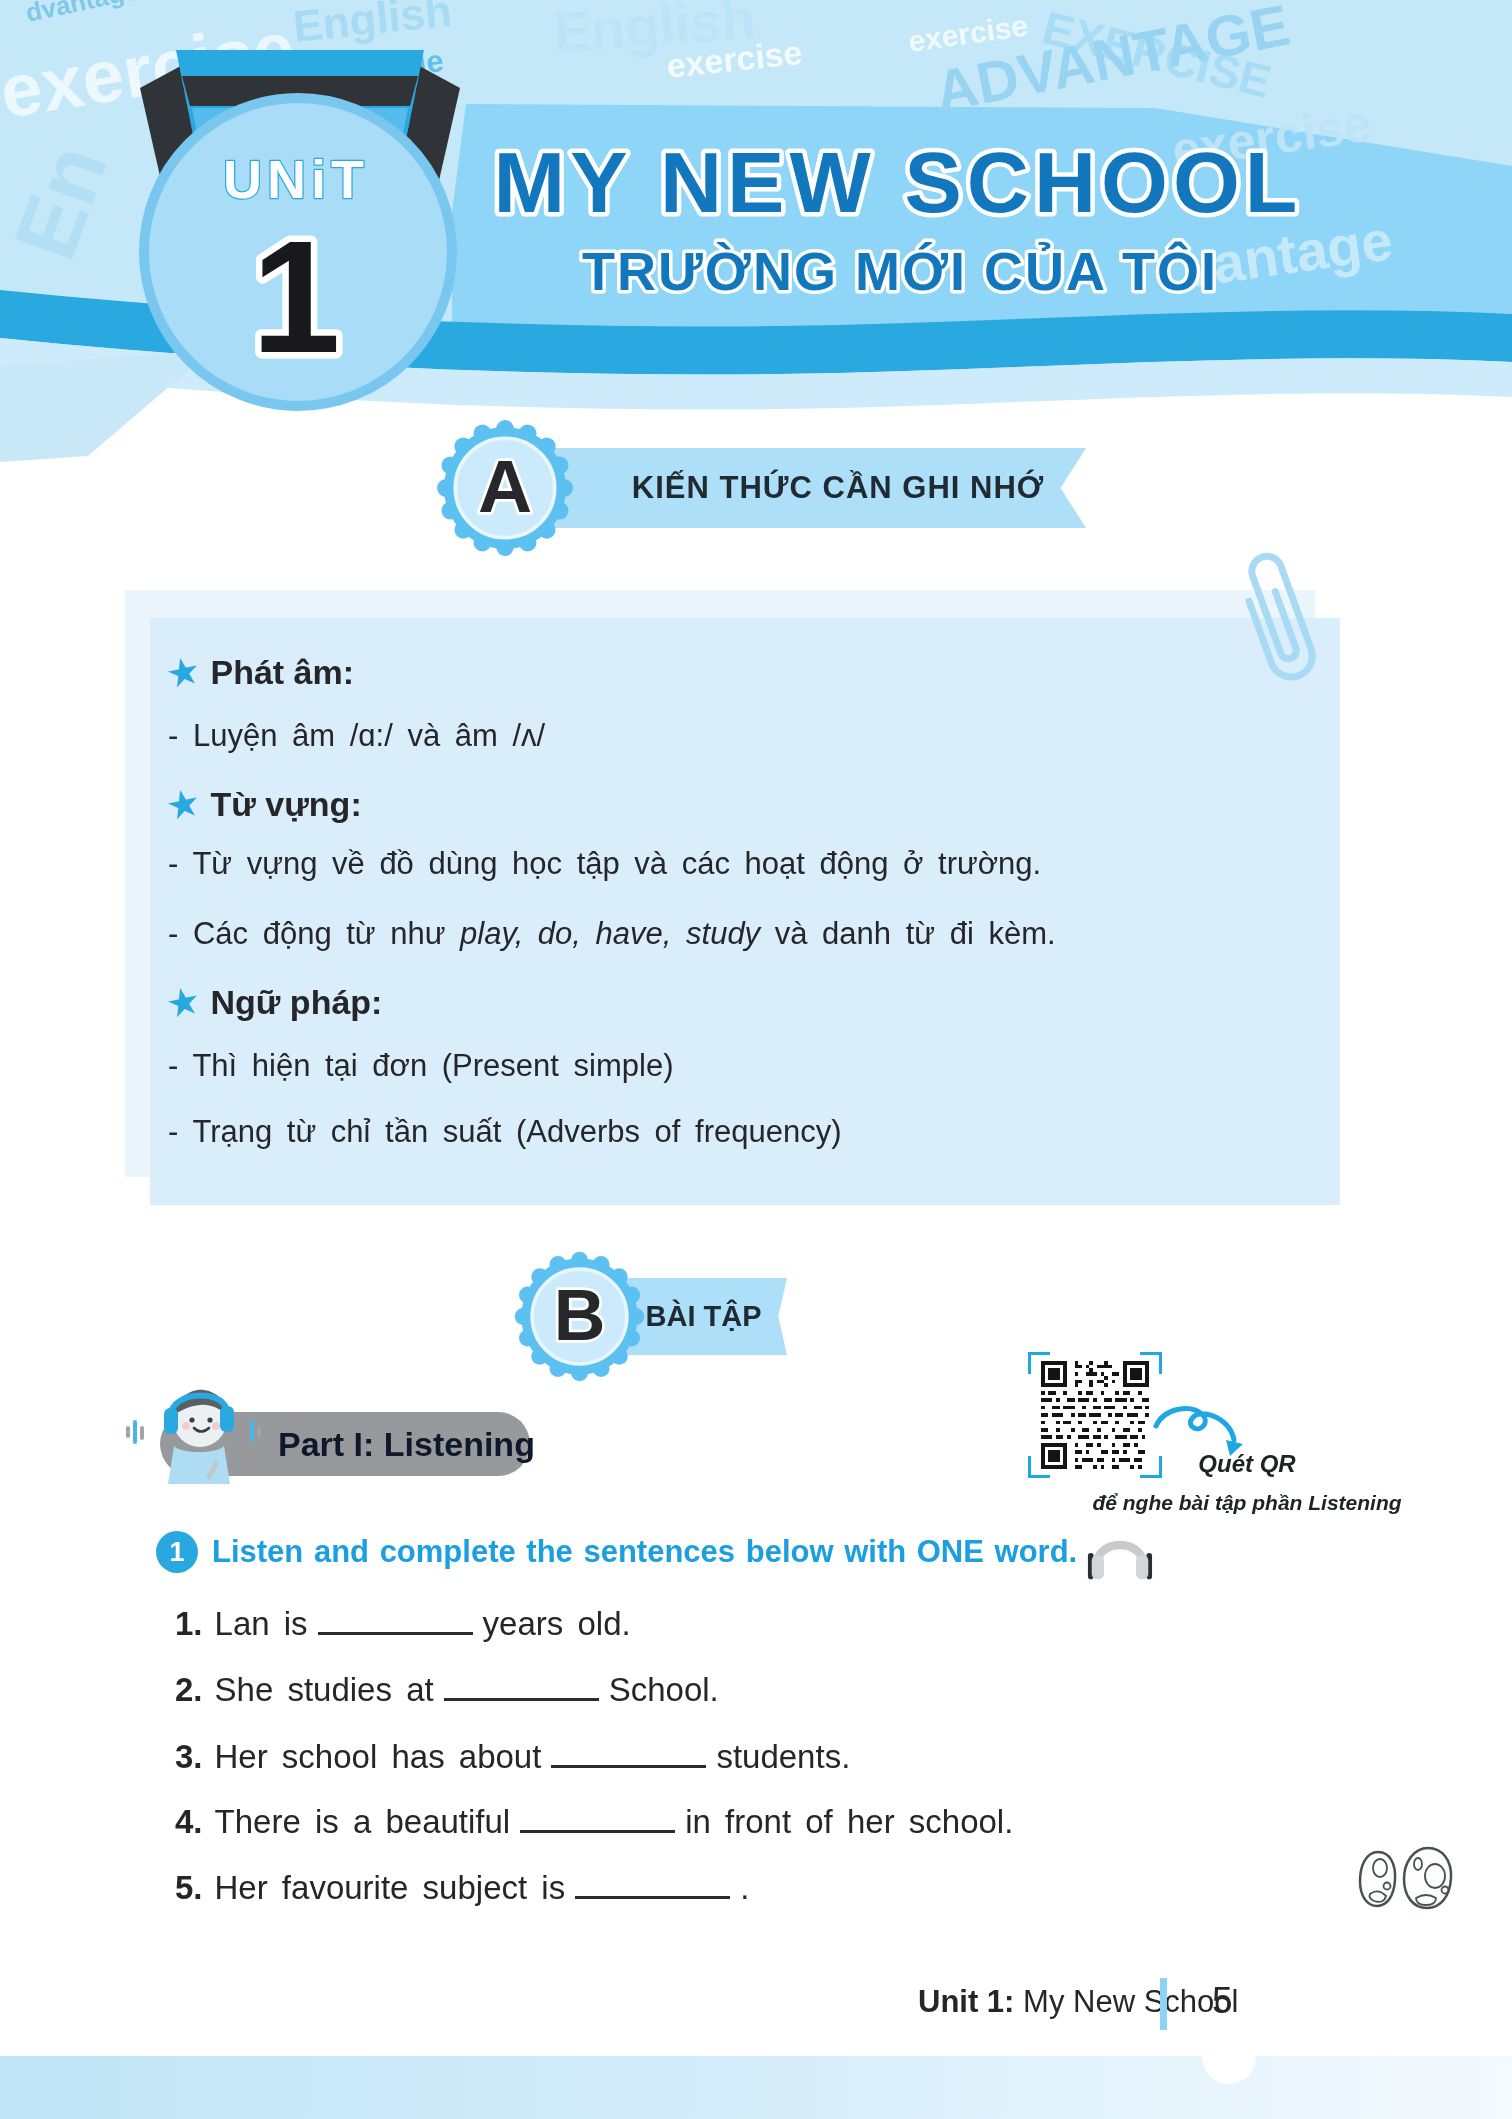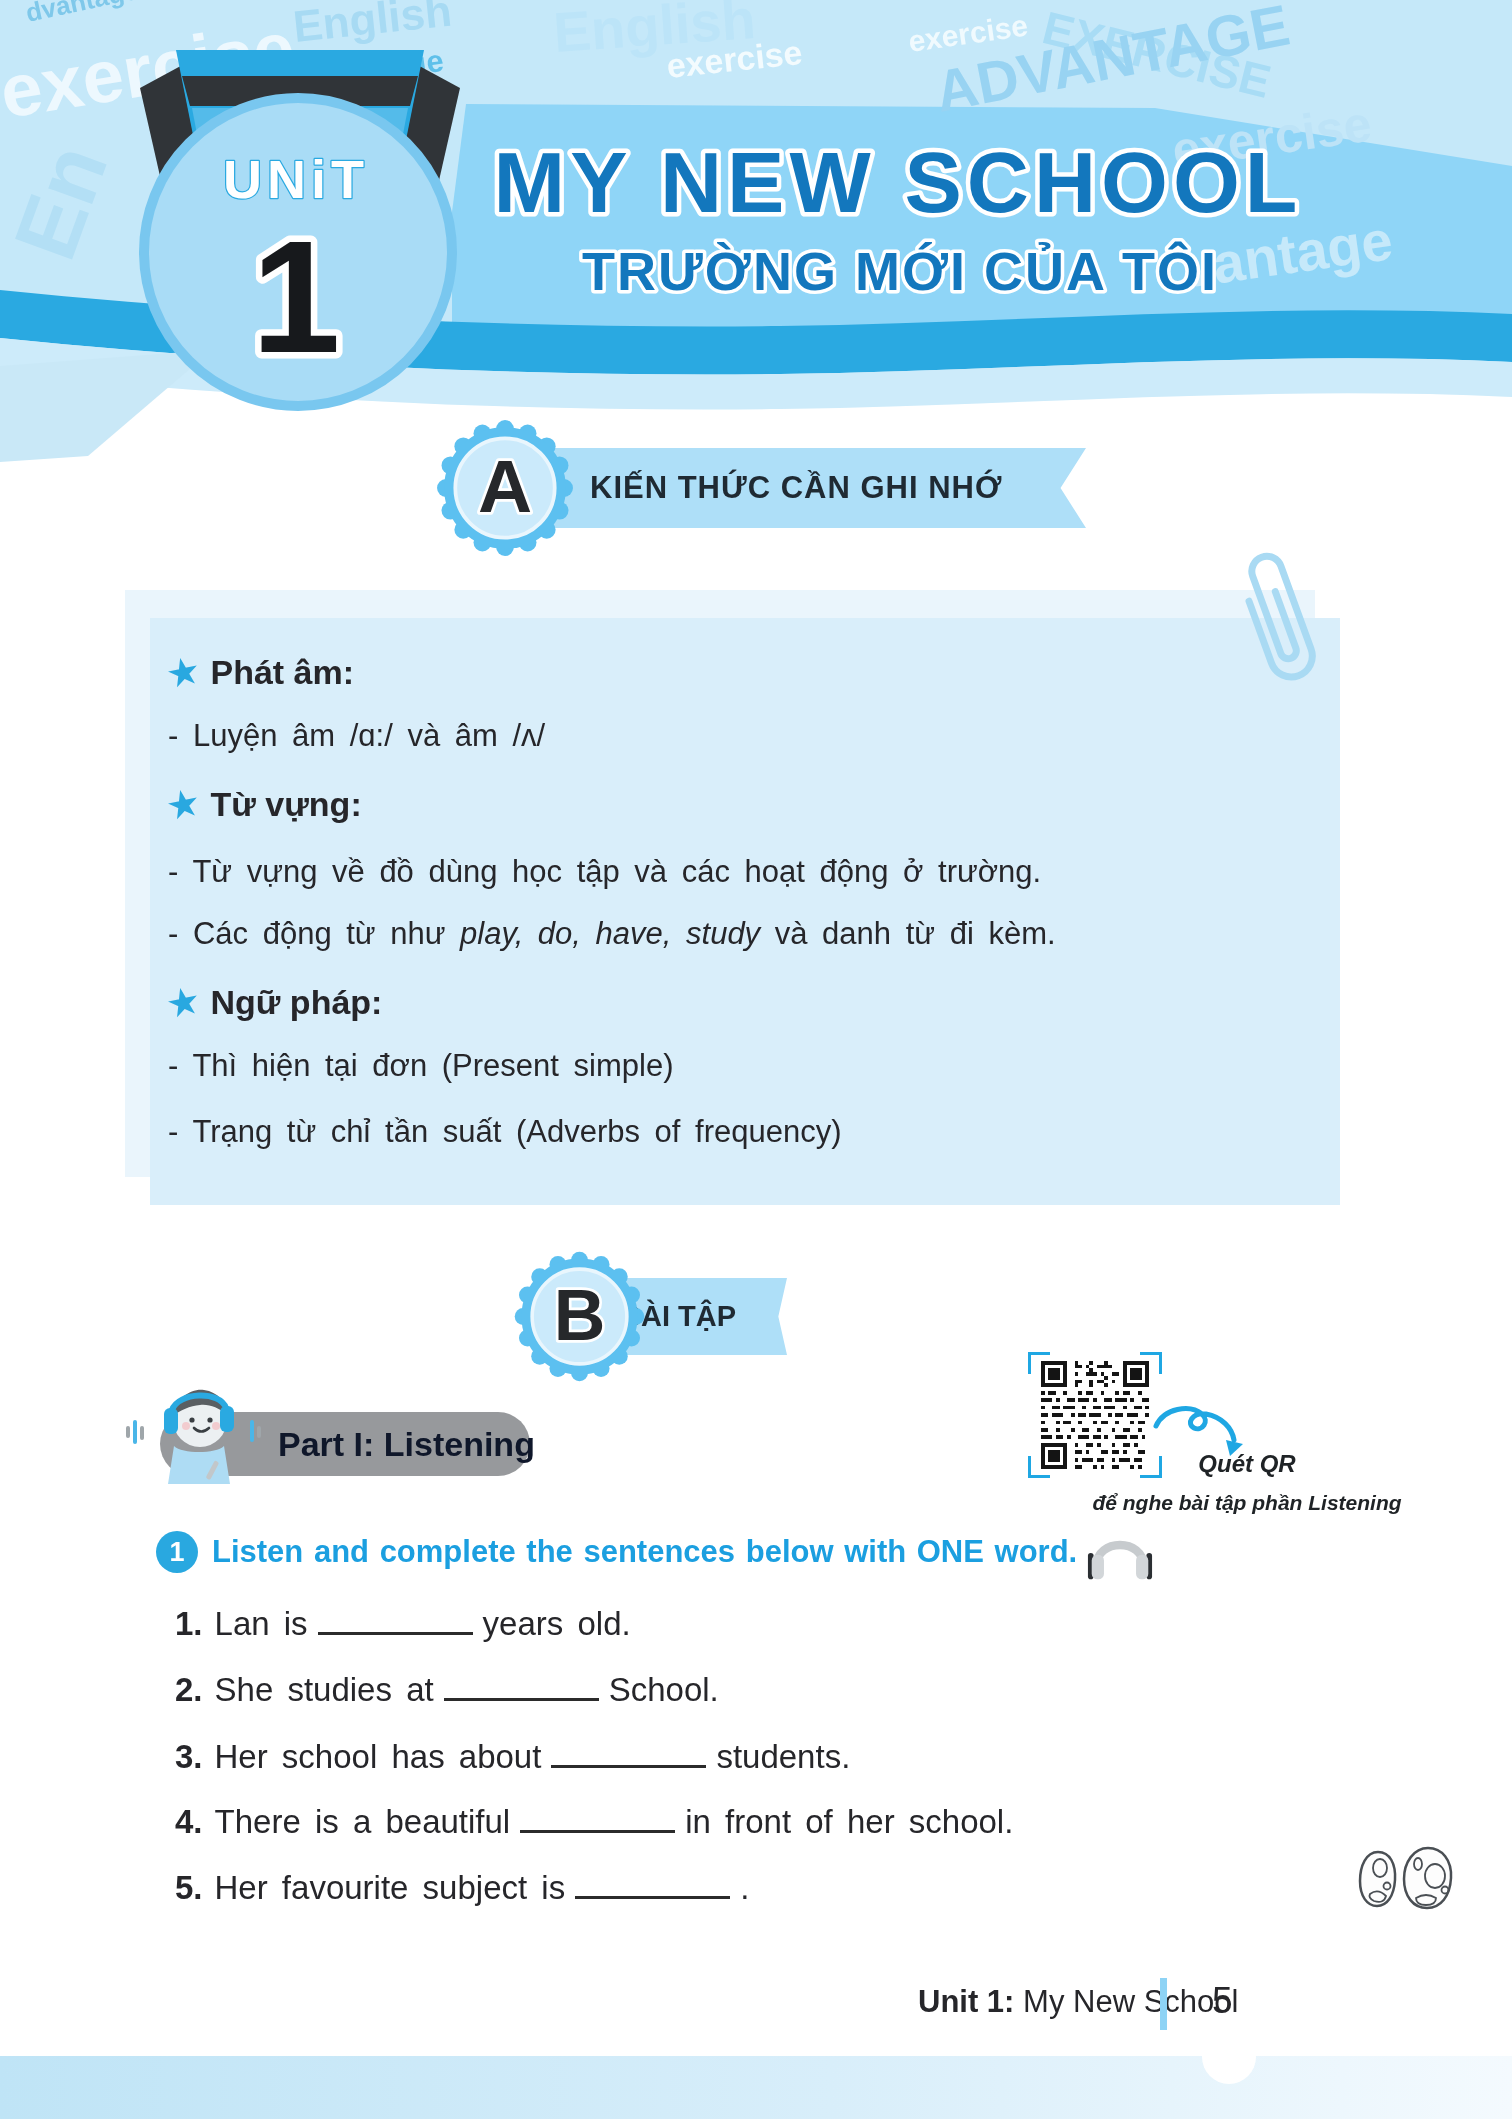--- a/index.html
+++ b/index.html
@@ -12,21 +12,21 @@
   .abs { position:absolute; }
 
   
   .header-svg { position:absolute; left:0; top:0; }
   .bg-word { font-weight:bold; font-family:"Liberation Sans", sans-serif; }
 
   
   .ribbon {
     position:absolute; background:#AEDFF8;
     clip-path:polygon(0 0,100% 0,95.5% 50%,100% 100%,0 100%);
-    display:flex; align-items:center; justify-content:flex-start;
+    display:flex; align-items:center; justify-content:center;
     font-weight:bold; color:#1F2A33;
   }
   .ribbon-a { left:520px; top:448px; width:566px; height:80px; font-size:31px; letter-spacing:1px; padding-left:70px; }
   .ribbon-b { left:594px; top:1278px; width:193px; height:77px; font-size:29px; padding-left:26px; }
 
   
   .kbox-back { left:125px; top:590px; width:1190px; height:587px; background:#EAF5FC; }
   .kbox { left:150px; top:618px; width:1190px; height:587px; background:#D9EEFA; }
   .krow { position:absolute; left:18px; white-space:nowrap; }
   .krow .star { color:#29A8E0; font-size:34px; margin-right:12px; display:inline-block; transform:rotate(-12deg); }
@@ -156,21 +156,21 @@
   <div class="abs kbox">
     <div class="krow heading" style="top:34px">
       <span class="star">★</span><span>Phát âm:</span>
     </div>
     <div class="krow line" style="top:100px">
       <span>- Luyện âm /ɑ:/ và âm /ʌ/</span>
     </div>
     <div class="krow heading" style="top:166px">
       <span class="star">★</span><span>Từ vựng:</span>
     </div>
-    <div class="krow line" style="top:236px">
+    <div class="krow line" style="top:228px">
       <span>- Từ vựng về đồ dùng học tập và các hoạt động ở trường.</span>
     </div>
     <div class="krow line" style="top:298px">
       <span>- Các động từ như </span><span class="it">play, do, have, study</span><span> và danh từ đi kèm.</span>
     </div>
     <div class="krow heading" style="top:364px">
       <span class="star">★</span><span>Ngữ pháp:</span>
     </div>
     <div class="krow line" style="top:430px">
       <span>- Thì hiện tại đơn (Present simple)</span>

